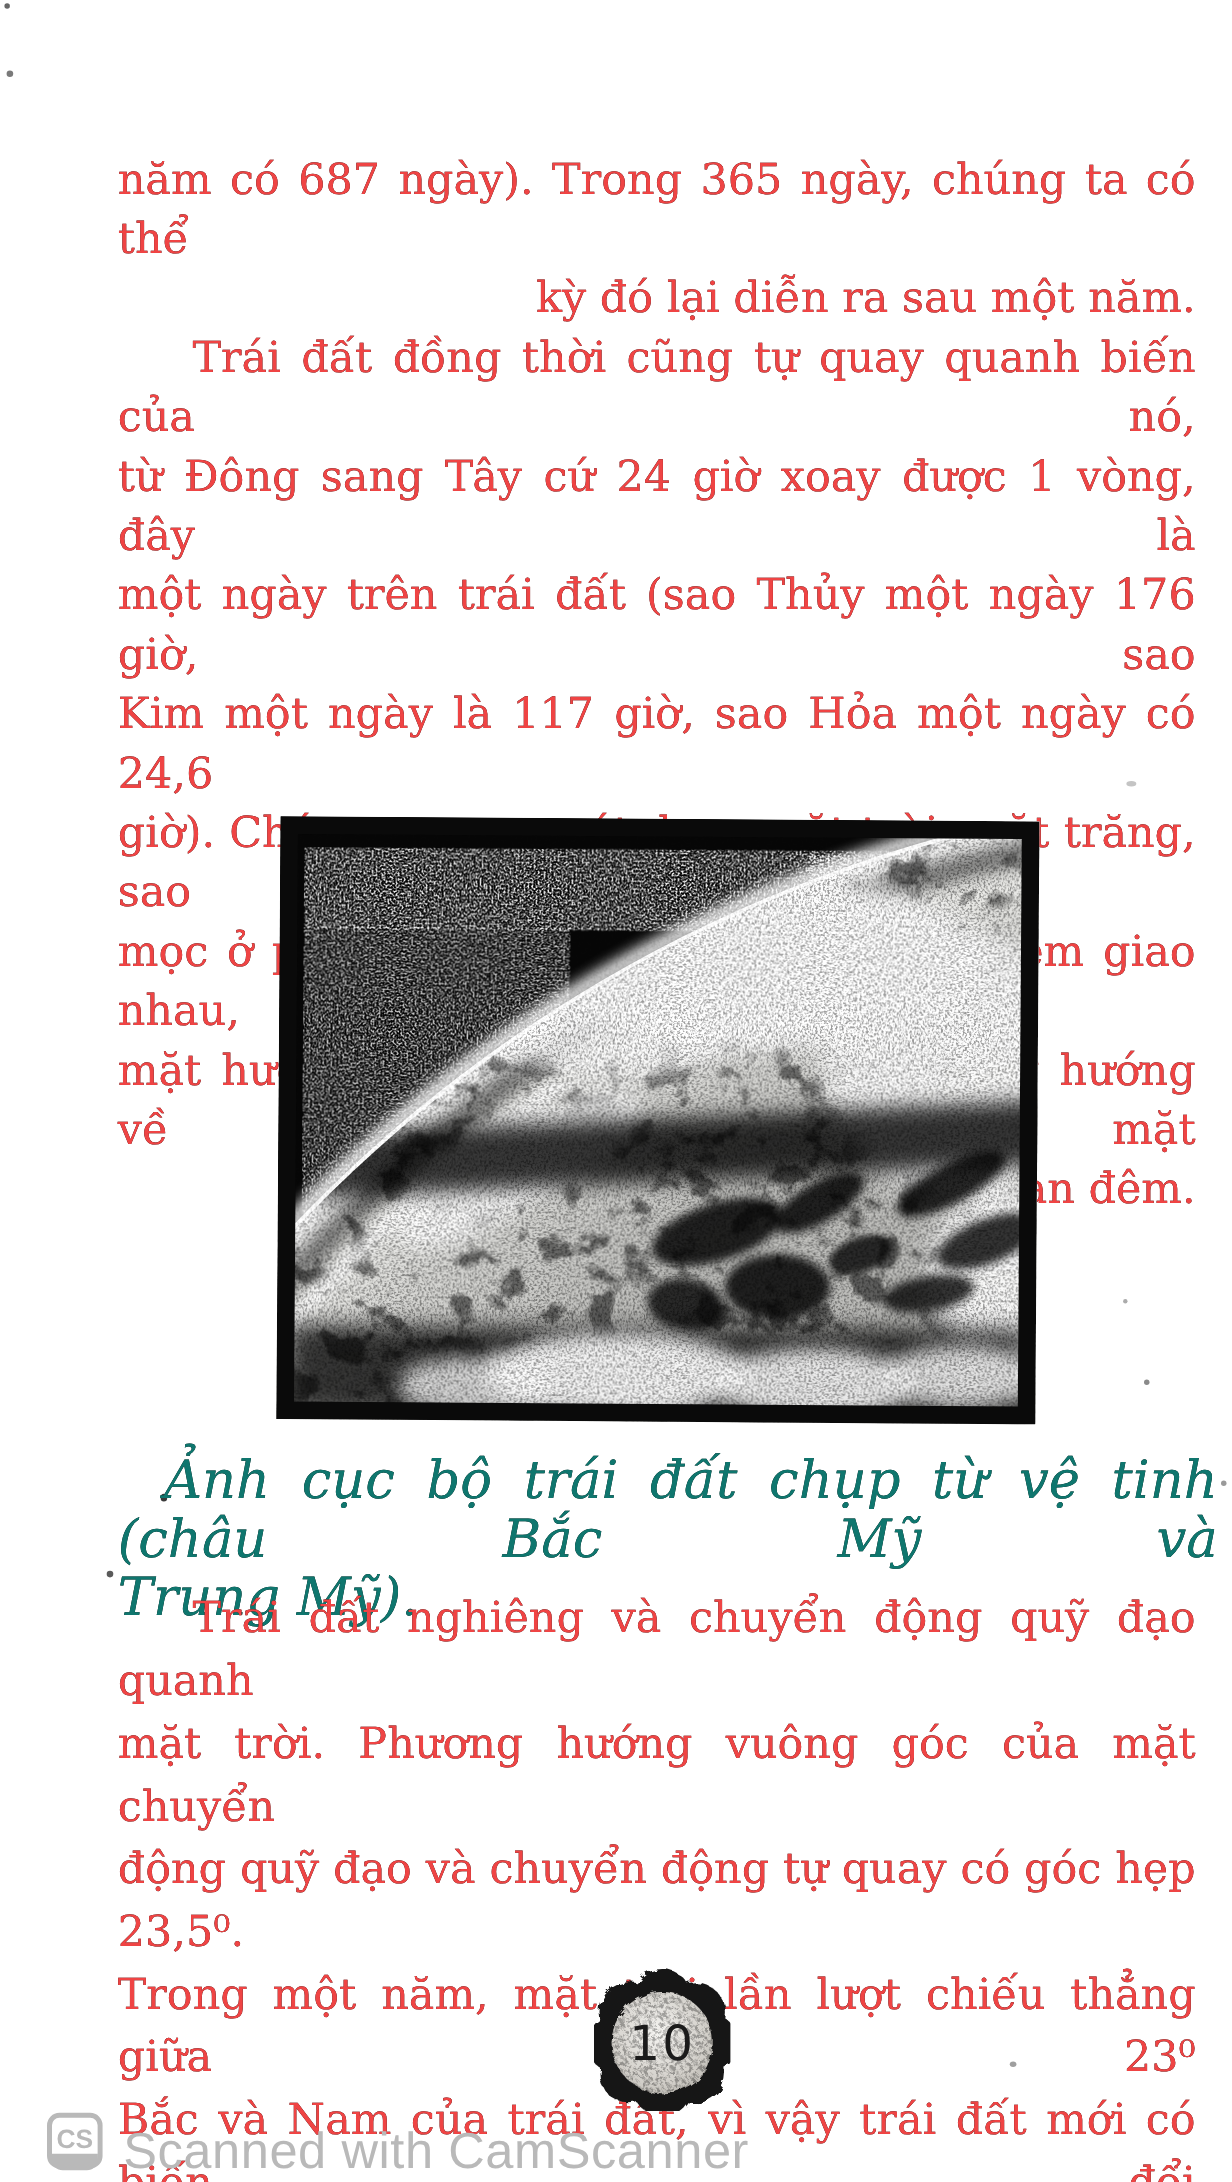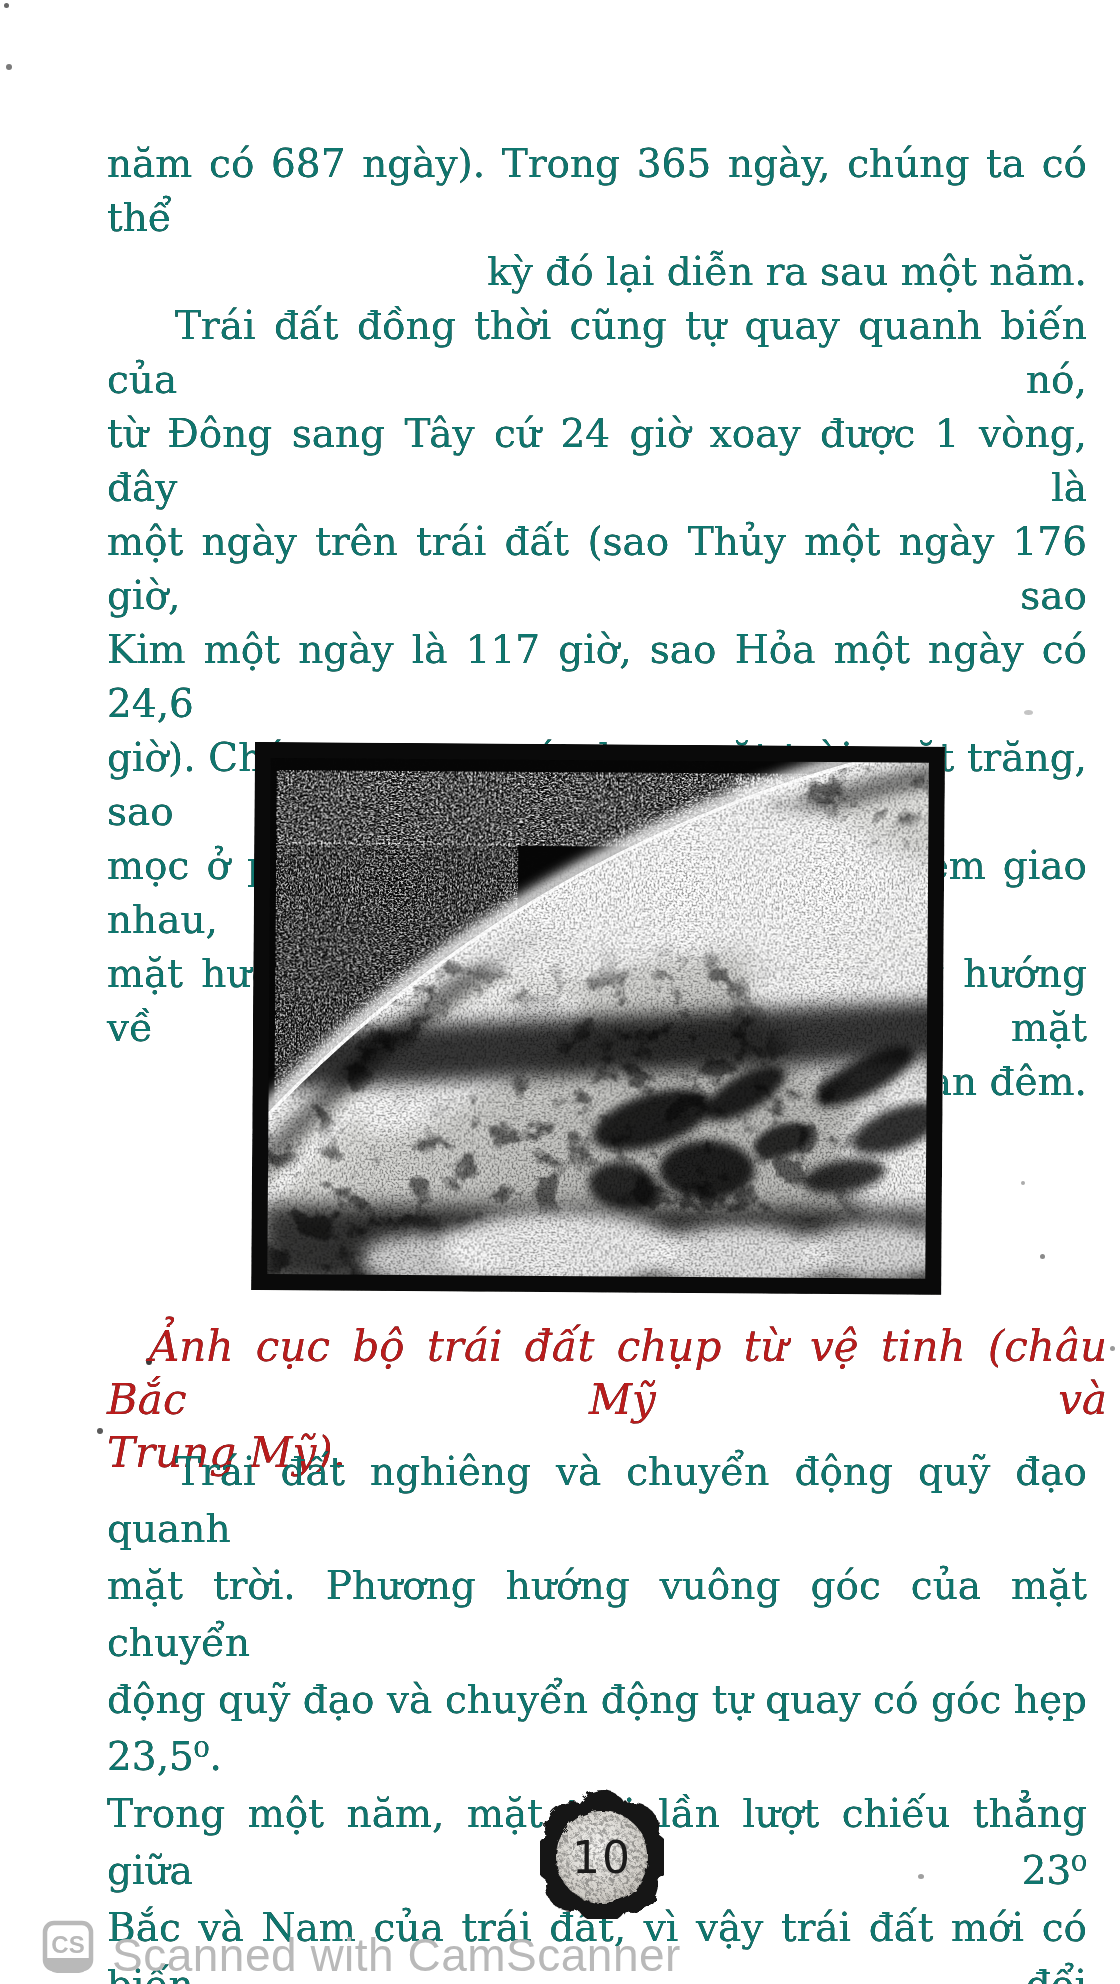--- a/index.html
+++ b/index.html
@@ -1,29 +1,29 @@
 <!DOCTYPE html>
 <html><head>
 <meta charset="utf-8">
 <style>
   html,body{margin:0;padding:0;background:#ffffff;}
   .page{
     position:relative;width:1120px;height:1984px;background:#ffffff;overflow:hidden;
     font-family:"DejaVu Serif", serif;color:#121212;
   }
   .tblock{position:absolute;left:107px;width:980px;font-size:39px;line-height:54px;
-    color:#0f766e;text-shadow:0 0 .6px #000;}
+    color:#ef4444;text-shadow:0 0 .6px #000;}
   .tblock .ln{white-space:nowrap;text-align:right;}
   .tblock .jl{white-space:normal;text-align:justify;text-align-last:justify;}
   .ind{text-indent:68px;}
   #para1{top:137px;}
   #para2{top:299px;}
   #para3{top:1443px;line-height:57px;}
   #caption{position:absolute;left:107px;top:1320px;width:1000px;
-    font-size:42px;line-height:53px;font-style:italic;color:#b91c1c;text-shadow:0 0 .5px #000;}
+    font-size:48px;line-height:53px;font-style:italic;color:#0f766e;text-shadow:0 0 .5px #000;}
   #caption .jl{text-align:justify;text-align-last:justify;}
   #caption .cap1{text-indent:42px;}
   .photo{position:absolute;left:255px;top:742px;width:690px;height:548px;
     transform:rotate(0.4deg);transform-origin:0 0;}
   .badge{position:absolute;left:540px;top:1789px;width:124px;height:130px;}
   .wm{position:absolute;left:0;top:1908px;width:700px;height:80px;}
   .wm-logo{position:absolute;left:42px;top:12px;width:52px;height:56px;}
   .wm-text{position:absolute;left:112px;top:20px;font-family:"Liberation Sans",sans-serif;
     font-size:46px;color:#b9b9b9;letter-spacing:.5px;white-space:nowrap;}
   .speck{position:absolute;border-radius:50%;}

